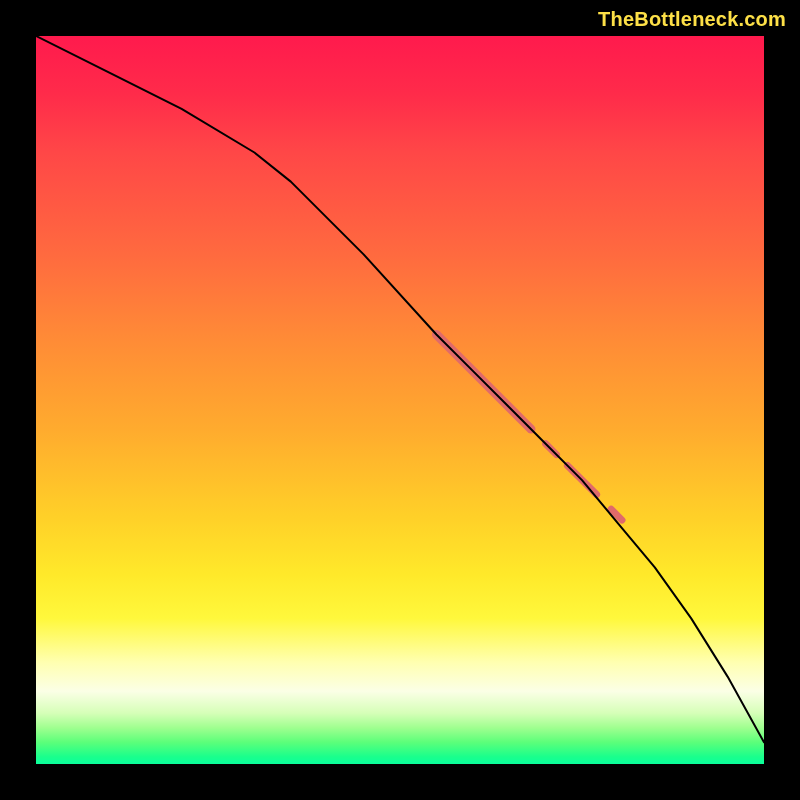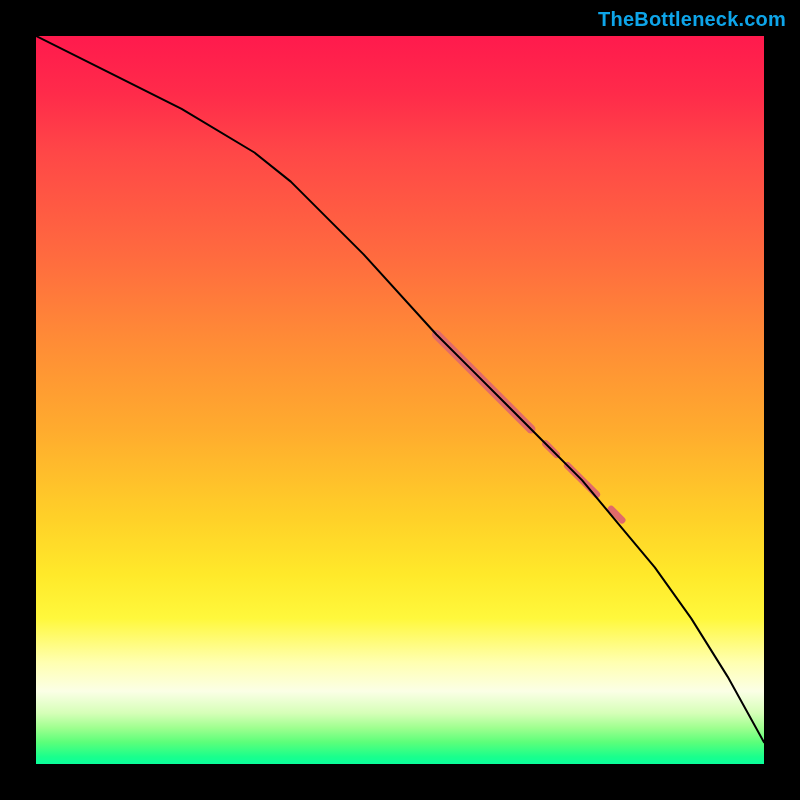--- a/index.html
+++ b/index.html
@@ -51,21 +51,21 @@
   .overlay-svg {
     position: absolute;
     inset: 0;
     width: 100%;
     height: 100%;
   }
   .watermark {
     position: absolute;
     top: 8px;
     right: 14px;
-    color: #0ea5e9;
+    color: #fde047;
     font-size: 20px;
     font-weight: 600;
     letter-spacing: 0.2px;
     user-select: none;
   }
 </style>
 </head>
 <body>
 
 <div class="stage">

